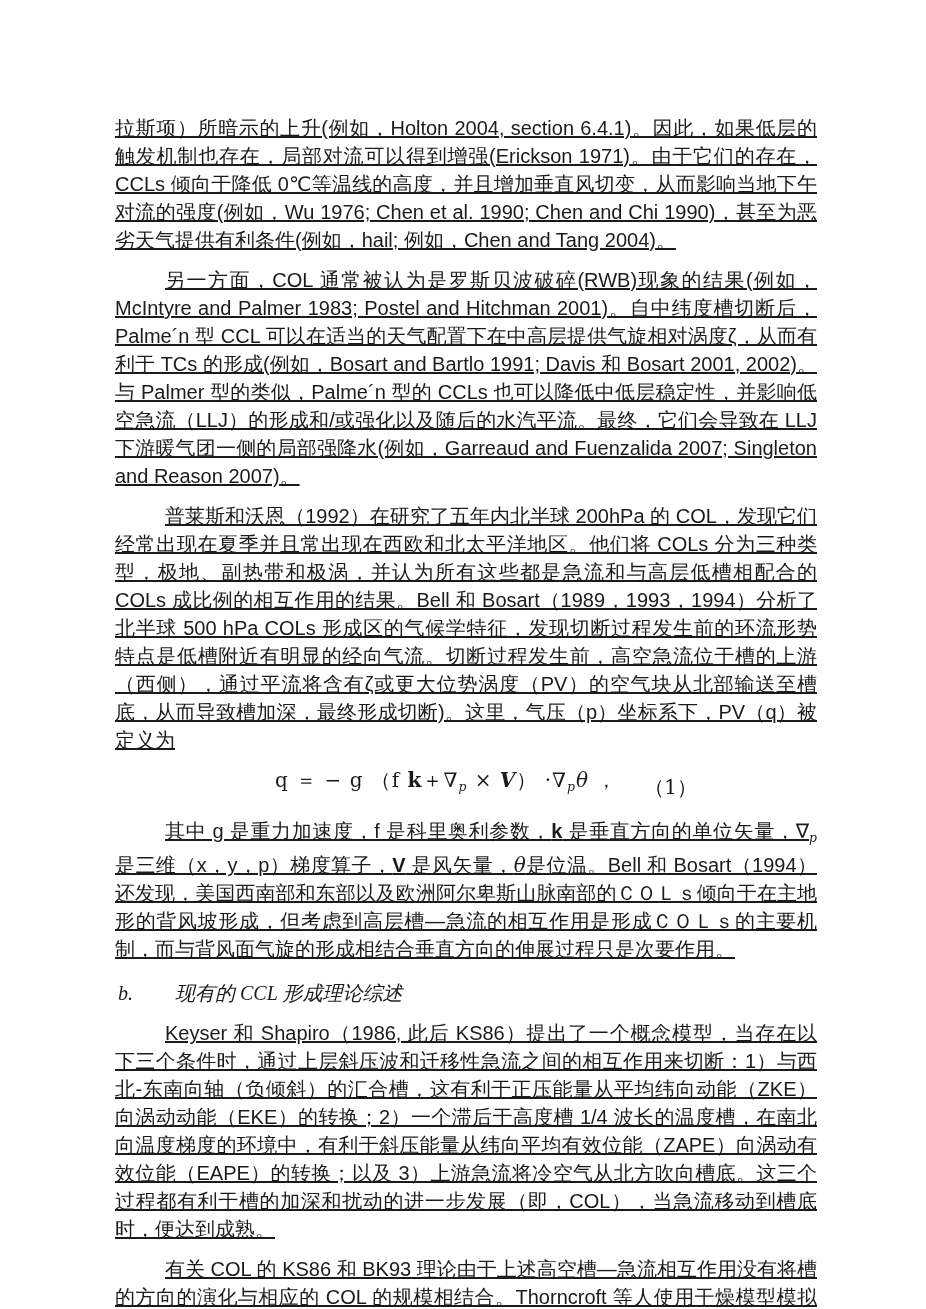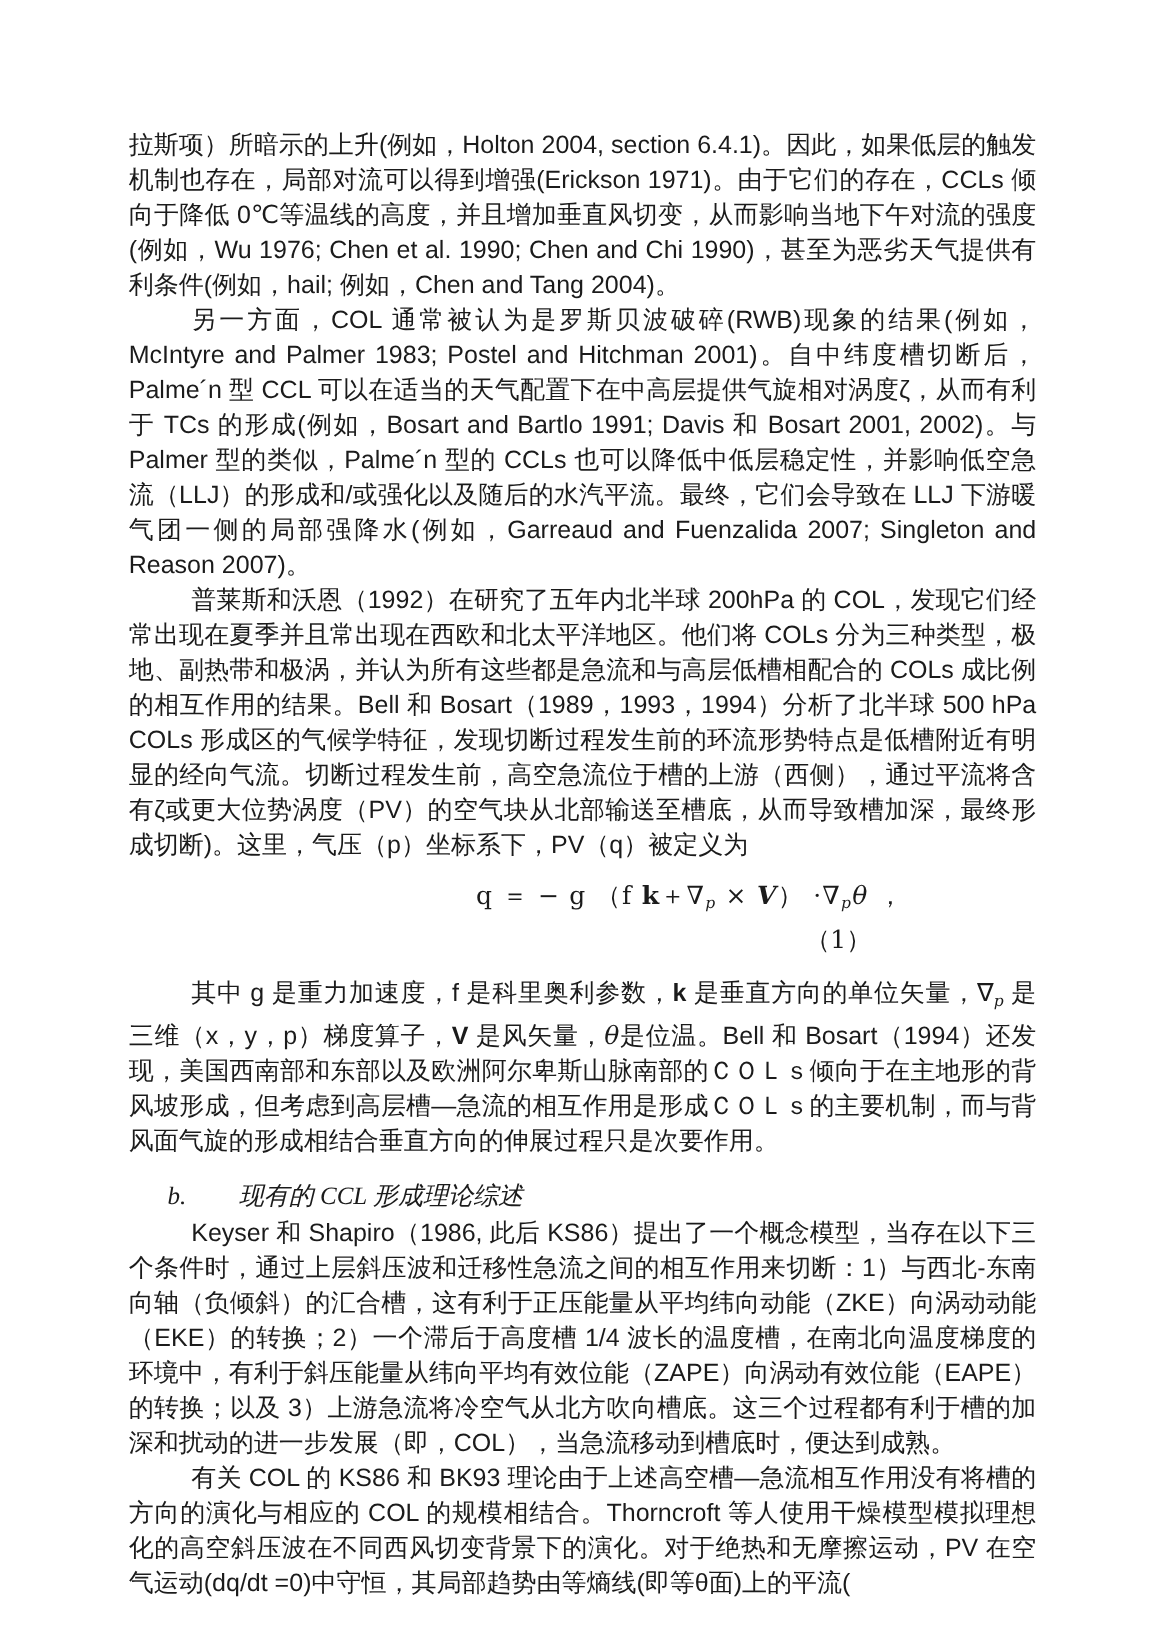--- a/index.html
+++ b/index.html
@@ -5,33 +5,32 @@
   html,body{margin:0;padding:0;}
   body{
     width:926px;height:1309px;background:#ffffff;overflow:hidden;position:relative;
     font-family:"Liberation Sans","DejaVu Sans",sans-serif;
   }
   .page-text{
     position:absolute;left:103px;top:102px;width:726px;
     color:#1b1b1b;font-size:20px;line-height:28px;
     text-align:justify;
   }
-  p.para{margin:0;}
+  p.para{margin:12px;text-decoration:underline;}
   p.para.indent{text-indent:50px;}
   .heading{
-    margin:16px 0 2px 31px;
+    margin:16px 0 2px 15px;
     font-style:italic;
     font-family:"Liberation Serif","DejaVu Serif",serif;
   }
   .h-label{margin-right:42px;}
   .equation{
-    display:flex;align-items:center;
+    display:flex;align-items:flex-end;
     margin:12px 0 16px 0;
     font-family:"DejaVu Serif","Liberation Serif",serif;
-    flex-direction:column;
   }
   .eq-body{margin-left:172px;letter-spacing:1px;white-space:nowrap;}
   .eq-num{margin-left:auto;margin-right:132px;}
   .seg-plain{}
   .seg-bold{font-weight:bold;}
   .seg-sub{font-size:0.62em;font-style:italic;vertical-align:-0.3em;font-family:"DejaVu Serif","Liberation Serif",serif;}
   .seg-math{font-family:"DejaVu Serif","Liberation Serif",serif;}
   .seg-mathital{font-family:"DejaVu Serif","Liberation Serif",serif;font-style:italic;}
   .seg-mathbi{font-family:"DejaVu Serif","Liberation Serif",serif;font-weight:bold;font-style:italic;}
 </style>

